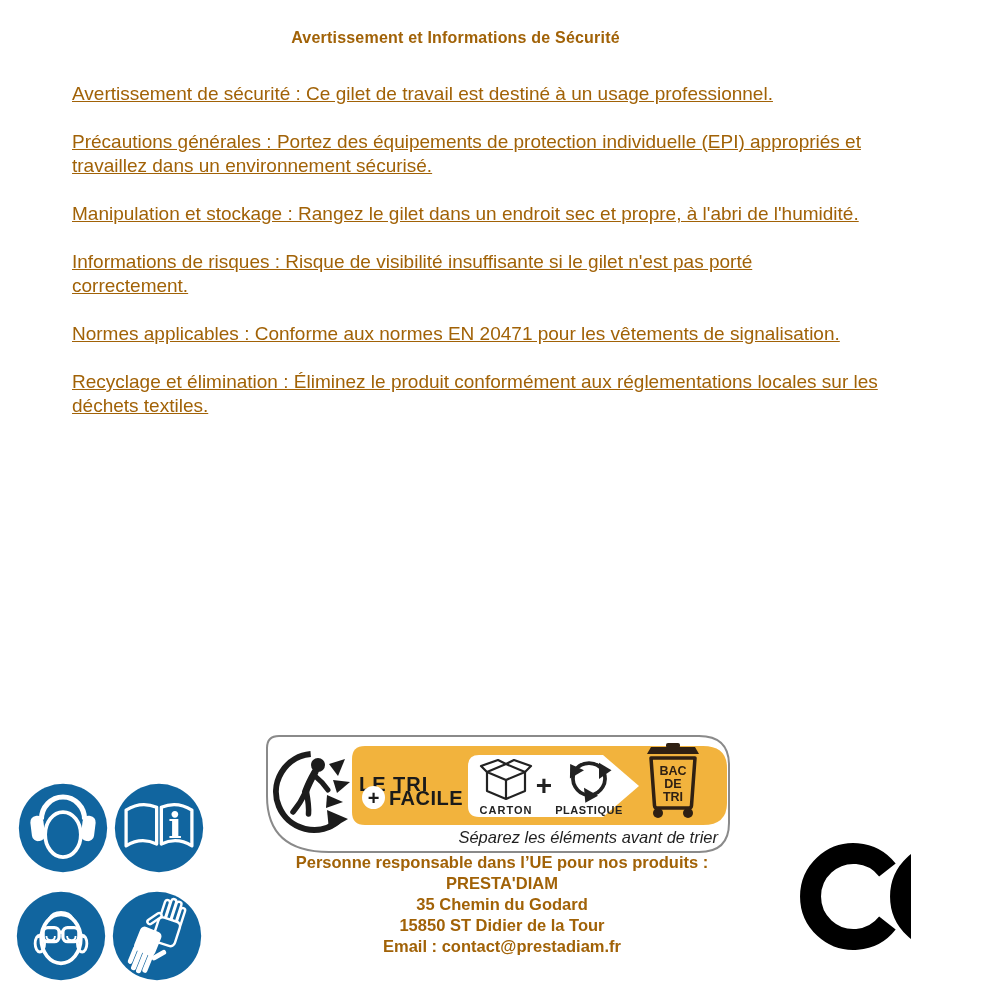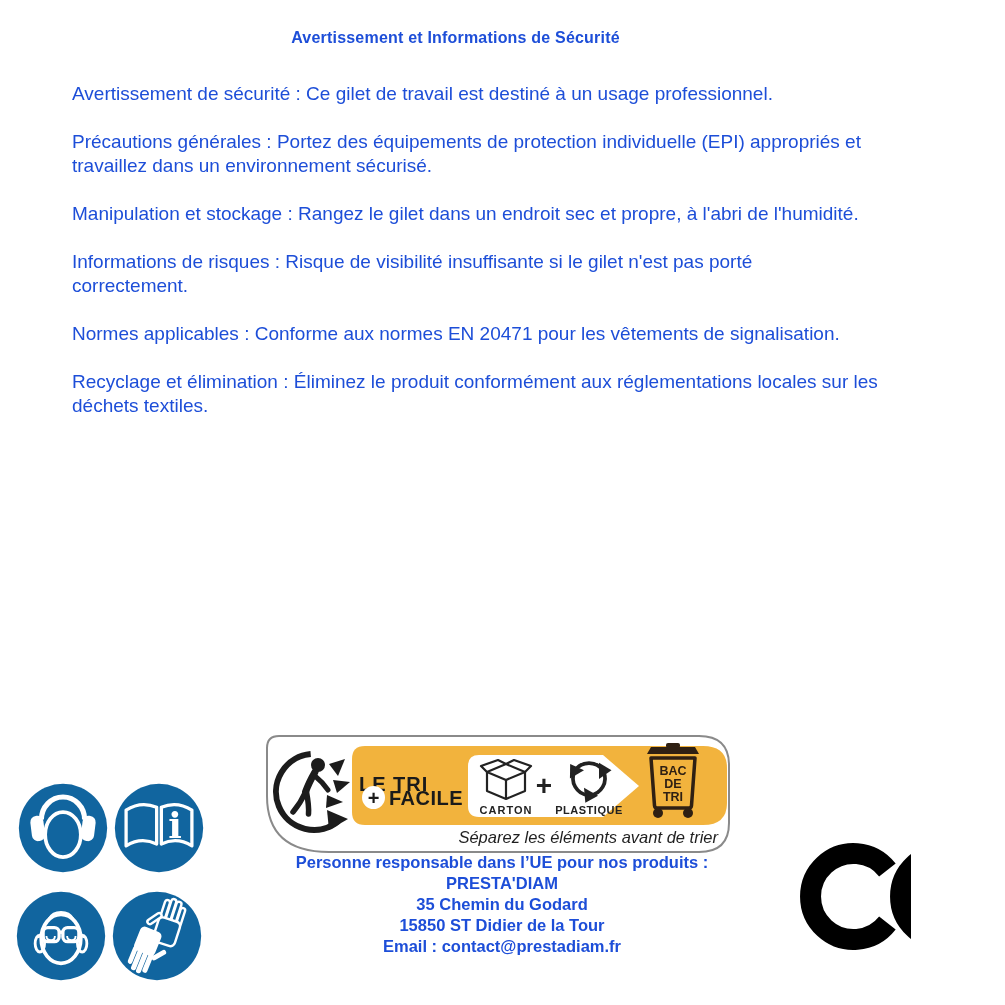--- a/index.html
+++ b/index.html
@@ -1,26 +1,26 @@
 <!DOCTYPE html>
 <html><head>
 <meta charset="utf-8">
 <style>
   html,body { margin:0; padding:0; background:#fff; }
   .page {
     position:relative; width:911px; height:1005px; background:#ffffff;
-    font-family:"Liberation Sans", sans-serif; color:#1d4ed8; overflow:hidden;
+    font-family:"Liberation Sans", sans-serif; color:#a16207; overflow:hidden;
   }
   .title {
     position:absolute; top:29px; left:0; width:100%;
     text-align:center; font-size:16px; font-weight:bold; letter-spacing:0.2px;
   }
   .body-text { position:absolute; left:72px; top:82px; width:900px;
     font-size:19px; line-height:24px; }
-  .body-text p { margin:0 0 24px 0; white-space:pre-line; }
+  .body-text p { margin:0 0 24px 0; white-space:pre-line;text-decoration:underline; }
   .picto { position:absolute; width:94px; height:94px; }
   #picto-ear     { left:16px;  top:781px; }
   #picto-book    { left:112px; top:781px; }
   #picto-goggles { left:14px;  top:889px; }
   #picto-gloves  { left:110px; top:889px; }
   .fr-code { position:absolute; left:267px; top:714px; font-size:15px; font-weight:bold;margin-top:24px; }
   .infotri { position:absolute; left:265px; top:734px; }
   .infotri text { font-family:"Liberation Sans", sans-serif; }
   .responsible {
     position:absolute; left:252px; top:852px; width:500px;

